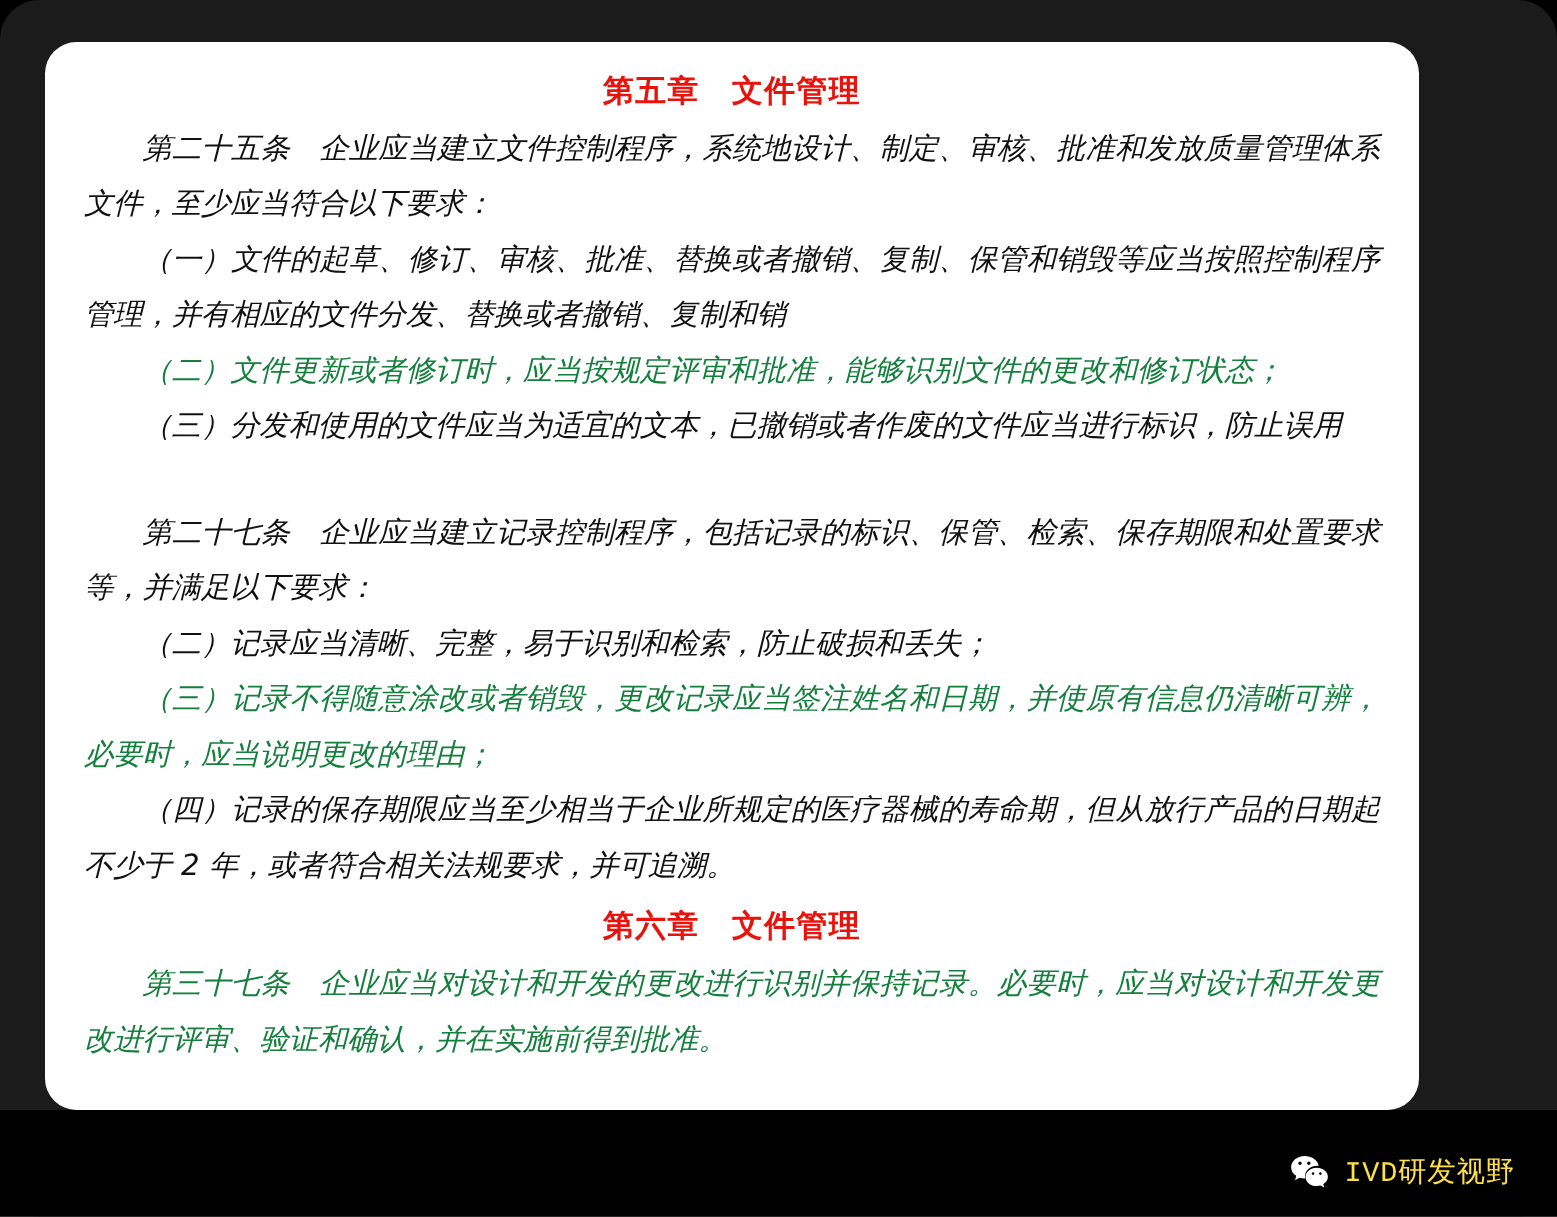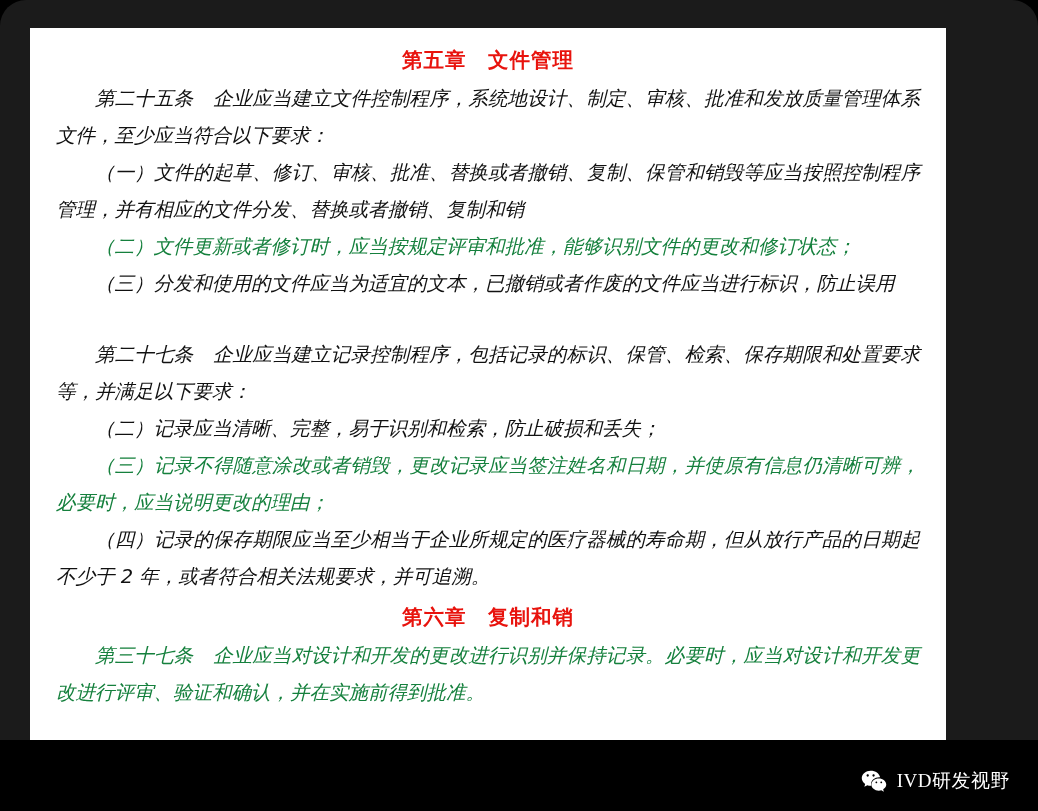--- a/index.html
+++ b/index.html
@@ -26,20 +26,21 @@
   .page {
     position: absolute;
     left: 30px;
     top: 28px;
     width: 916px;
     height: 712px;
     background: #ffffff;
     box-sizing: border-box;
     padding: 14px 26px 10px 26px;
     overflow: hidden;
+    border-radius: 21px;
   }
   .doc {
     font-family: "DejaVu Sans", "Liberation Sans", sans-serif;
     font-size: 19.5px;
     line-height: 37px;
     color: #111111;
     text-align: justify;
   }
   .heading {
     text-align: center;
@@ -85,23 +86,23 @@
     display: flex;
     align-items: center;
     gap: 9px;
   }
   .wechat-icon {
     width: 28px;
     height: 28px;
     display: block;
   }
   .wechat-name {
-    color: #ffffff;
+    color: #fde047;
     font-size: 19px;
-    font-family: Liberation Serif, serif;
+    font-family: Liberation Mono, monospace;
     letter-spacing: 0.5px;
   }
 </style>
 </head>
 <body>
 
 <div class="frame">
   <div class="page">
     <div class="doc">
 
@@ -112,21 +113,21 @@
       <p class="para red">（二）文件更新或者修订时，应当按规定评审和批准，能够识别文件的更改和修订状态；</p>
       <p class="para">（三）分发和使用的文件应当为适宜的文本，已撤销或者作废的文件应当进行标识，防止误用</p>
 
       <div class="spacer"></div>
 
       <p class="para">第二十七条　企业应当建立记录控制程序，包括记录的标识、保管、检索、保存期限和处置要求等，并满足以下要求：</p>
       <p class="para">（二）记录应当清晰、完整，易于识别和检索，防止破损和丢失；</p>
       <p class="para red">（三）记录不得随意涂改或者销毁，更改记录应当签注姓名和日期，并使原有信息仍清晰可辨，必要时，应当说明更改的理由；</p>
       <p class="para">（四）记录的保存期限应当至少相当于企业所规定的医疗器械的寿命期，但从放行产品的日期起不少于 2 年，或者符合相关法规要求，并可追溯。</p>
 
-      <div class="heading2">第六章　复制和销</div>
+      <div class="heading2">第六章　文件管理</div>
 
       <p class="para red">第三十七条　企业应当对设计和开发的更改进行识别并保持记录。必要时，应当对设计和开发更改进行评审、验证和确认，并在实施前得到批准。</p>
 
     </div>
   </div>
 
   <div class="footer-bar">
     <div class="wechat-badge">
       <span class="wechat-icon-wrap">
         <svg class="wechat-icon" viewBox="0 0 32 32" xmlns="http://www.w3.org/2000/svg">

